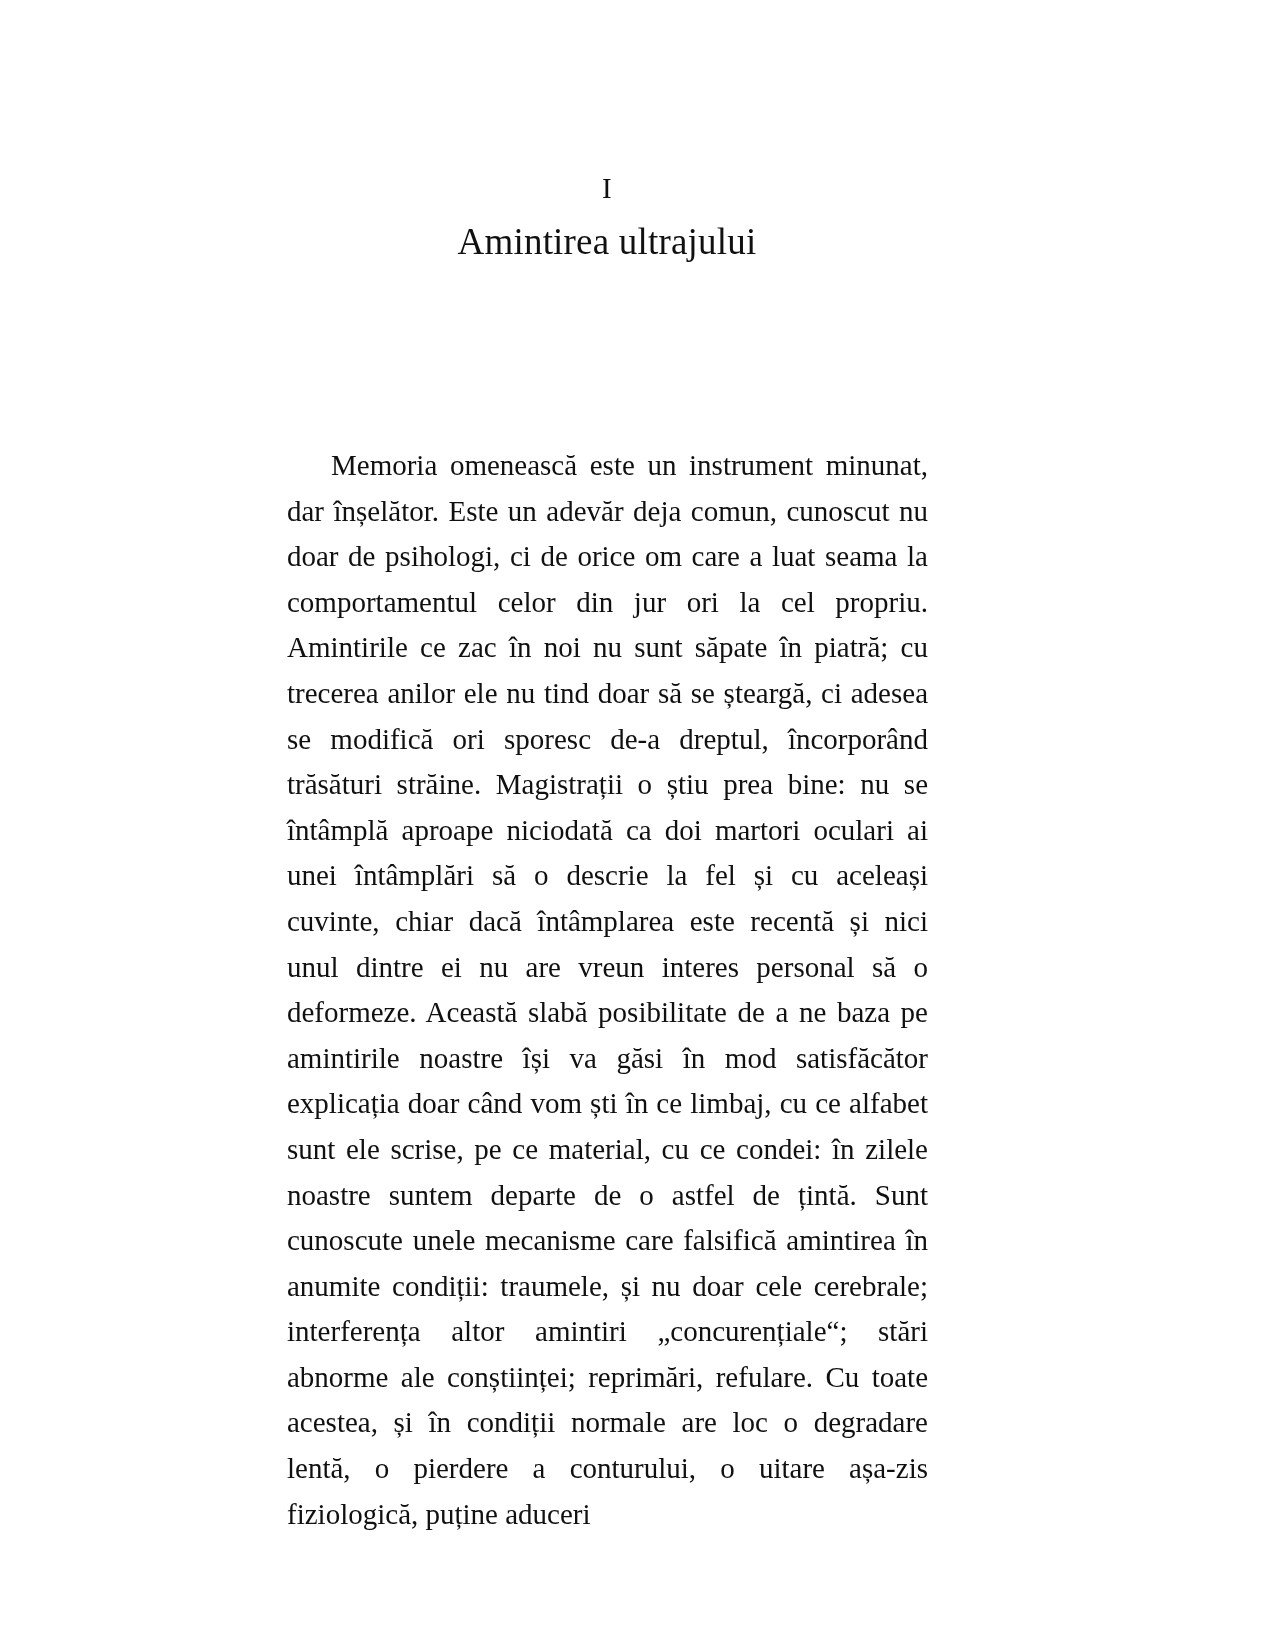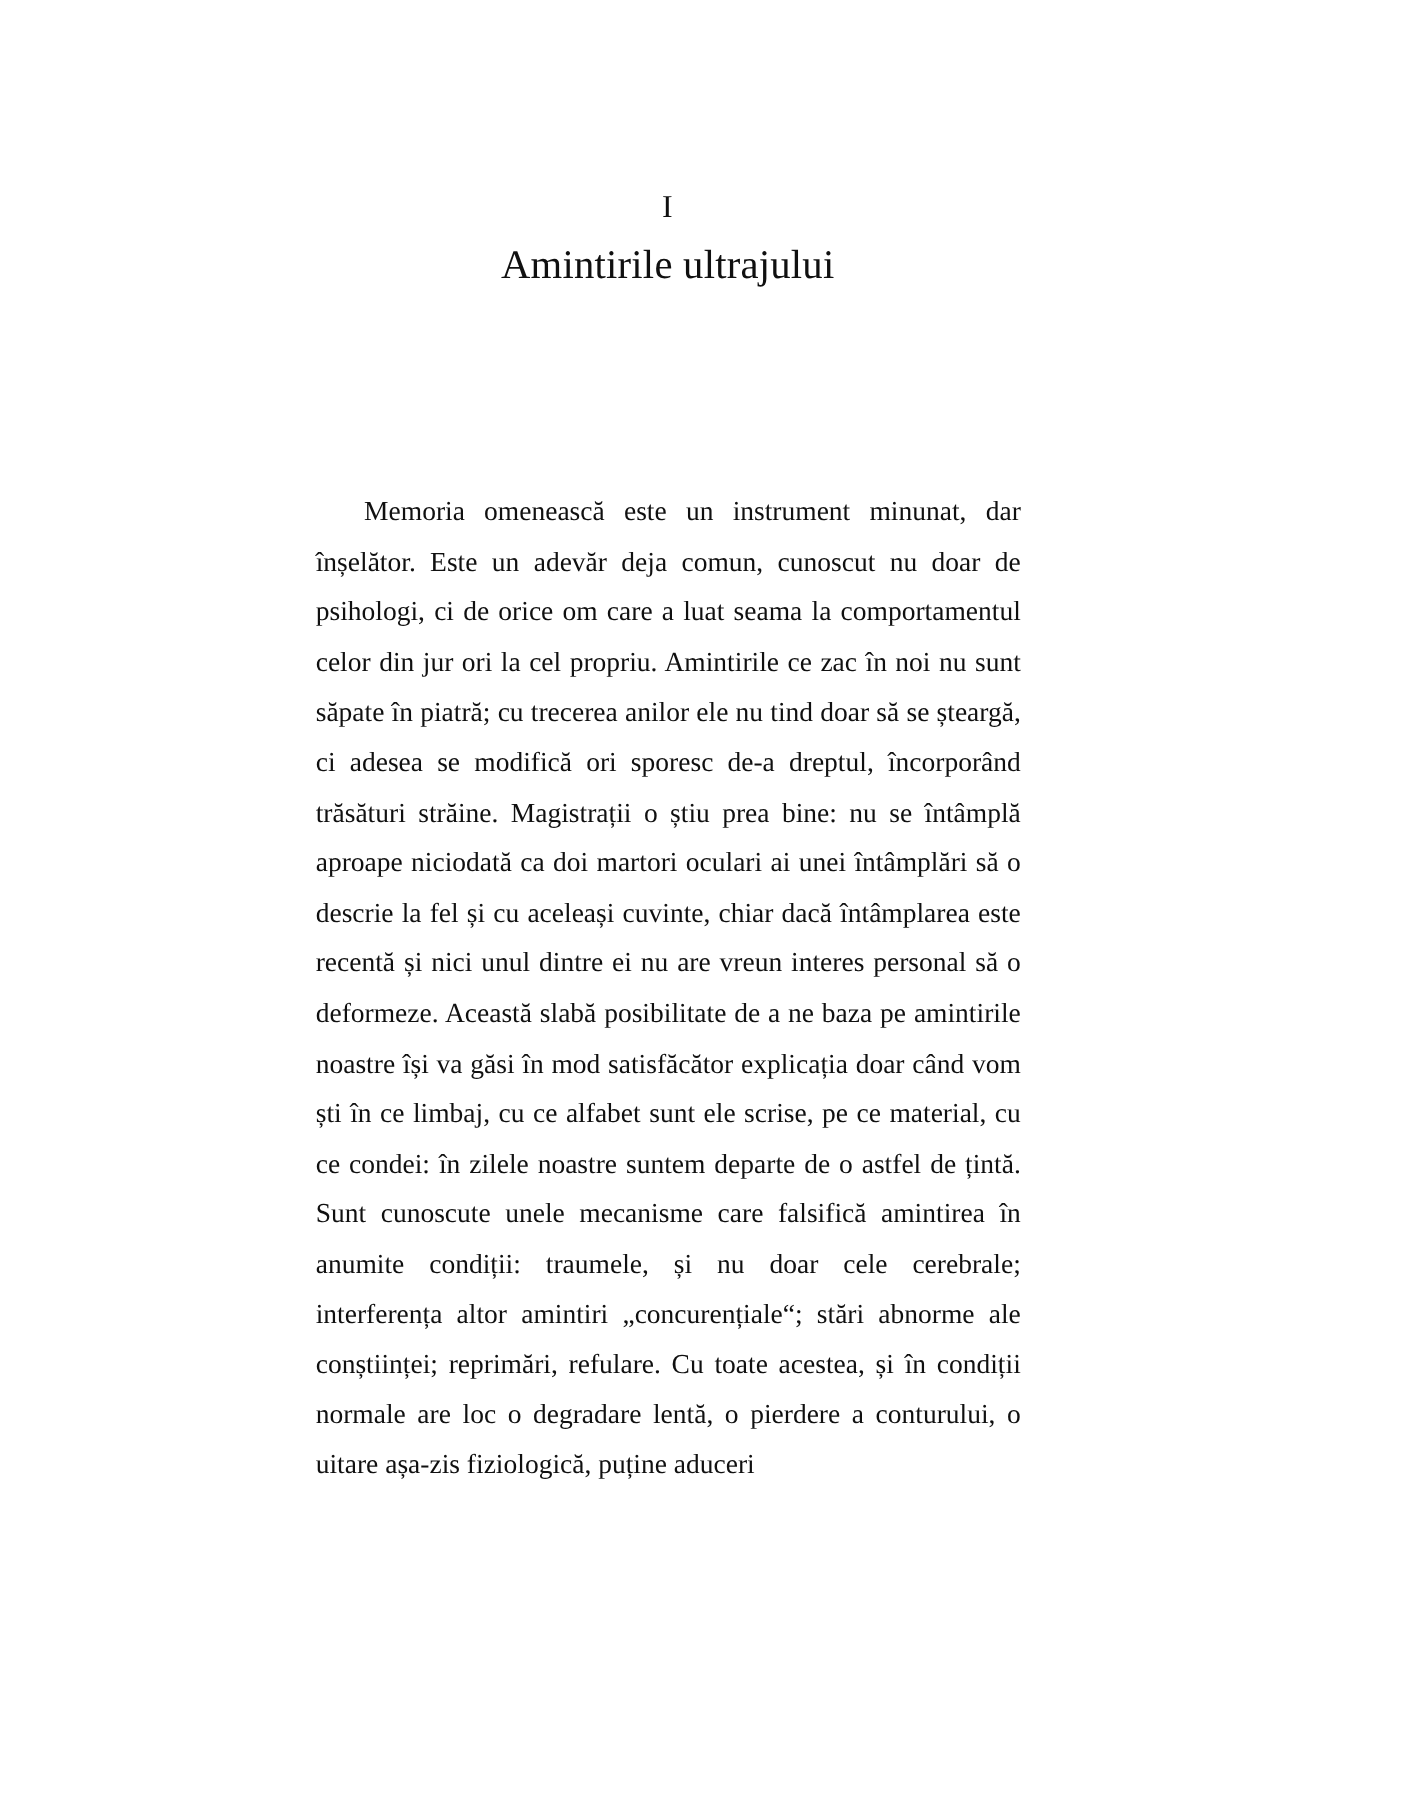--- a/index.html
+++ b/index.html
@@ -41,38 +41,38 @@
     line-height: 52px;
     margin-top: 8px;
     font-weight: normal;
     letter-spacing: 0.2px;
   }
   .body-text {
     position: absolute;
     left: 287px;
     top: 443px;
     width: 641px;
-    font-size: 25px;
+    font-size: 29px;
     line-height: 45.6px;
     text-align: justify;
     text-justify: inter-word;
     hyphens: manual;
   }
   .body-text p {
     margin: 0;
     text-indent: 44px;
   }
 </style>
 </head>
 <body>
 
 <div class="page">
 
   <div class="chapter-head">
     <div class="chapter-number">I</div>
-    <div class="chapter-title">Amintirile ultrajului</div>
+    <div class="chapter-title">Amintirea ultrajului</div>
   </div>
 
   <div class="body-text">
     <p>Memoria omenească este un instrument minu­nat, dar înșelător. Este un adevăr deja comun, cunoscut nu doar de psihologi, ci de orice om care a luat seama la comportamentul celor din jur ori la cel propriu. Amintirile ce zac în noi nu sunt săpate în piatră; cu trecerea anilor ele nu tind doar să se șteargă, ci adesea se modifică ori sporesc de‑a drep­tul, încorporând trăsături străine. Magistrații o știu prea bine: nu se întâmplă aproape niciodată ca doi martori oculari ai unei întâmplări să o descrie la fel și cu aceleași cuvinte, chiar dacă întâmplarea este recentă și nici unul dintre ei nu are vreun interes personal să o deformeze. Această slabă posibilitate de a ne baza pe amintirile noastre își va găsi în mod satisfăcător explicația doar când vom ști în ce lim­baj, cu ce alfabet sunt ele scrise, pe ce material, cu ce condei: în zilele noastre suntem departe de o ast­fel de țintă. Sunt cunoscute unele mecanisme care falsifică amintirea în anumite condiții: traumele, și nu doar cele cerebrale; interferența altor amin­tiri „concurențiale“; stări abnorme ale conștiinței; reprimări, refulare. Cu toate acestea, și în condiții normale are loc o degradare lentă, o pierdere a con­turului, o uitare așa‑zis fiziologică, puține aduceri</p>
   </div>
 
 </div>
 
 </body></html>

